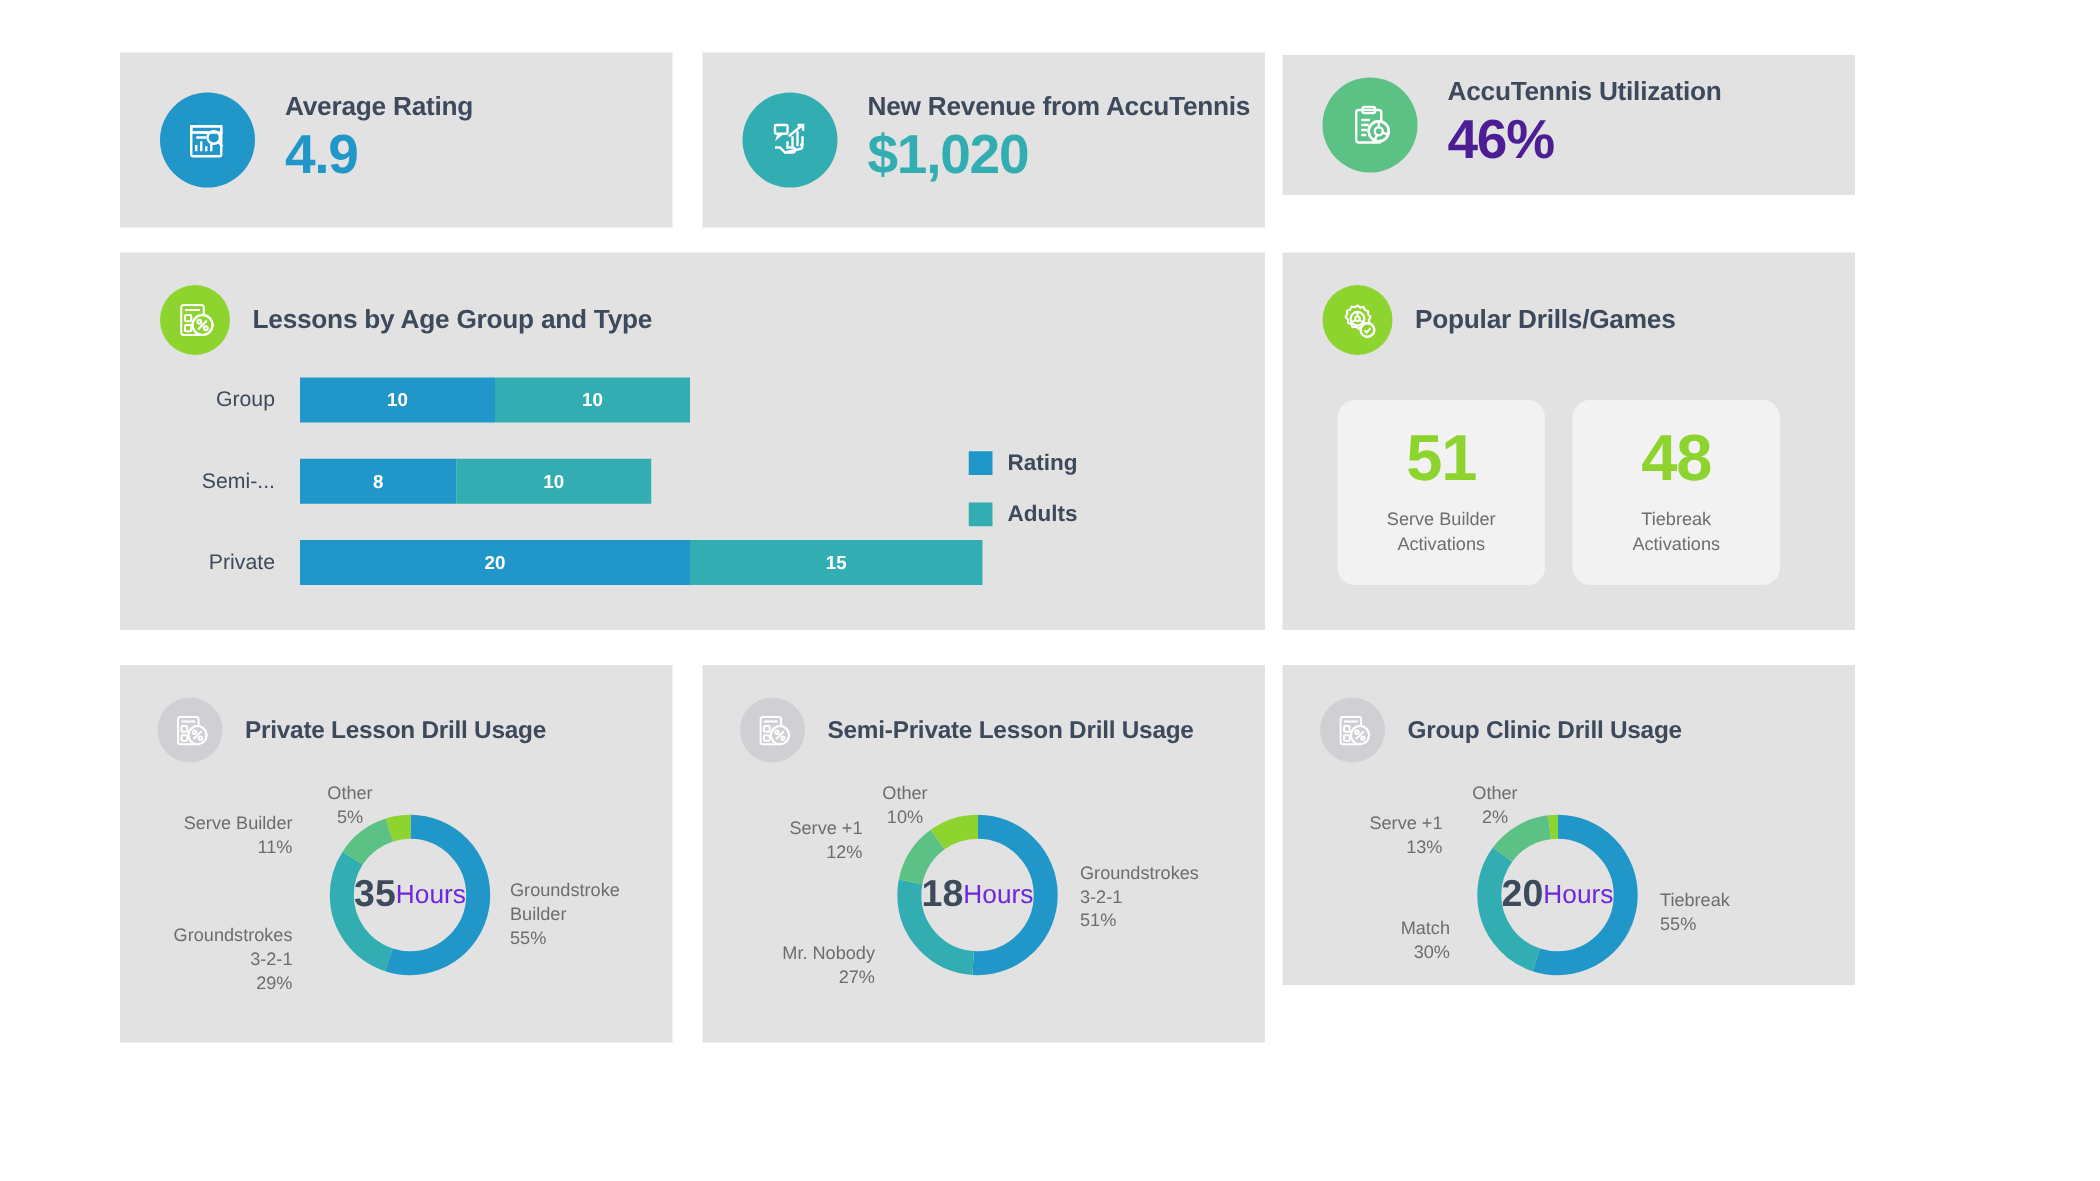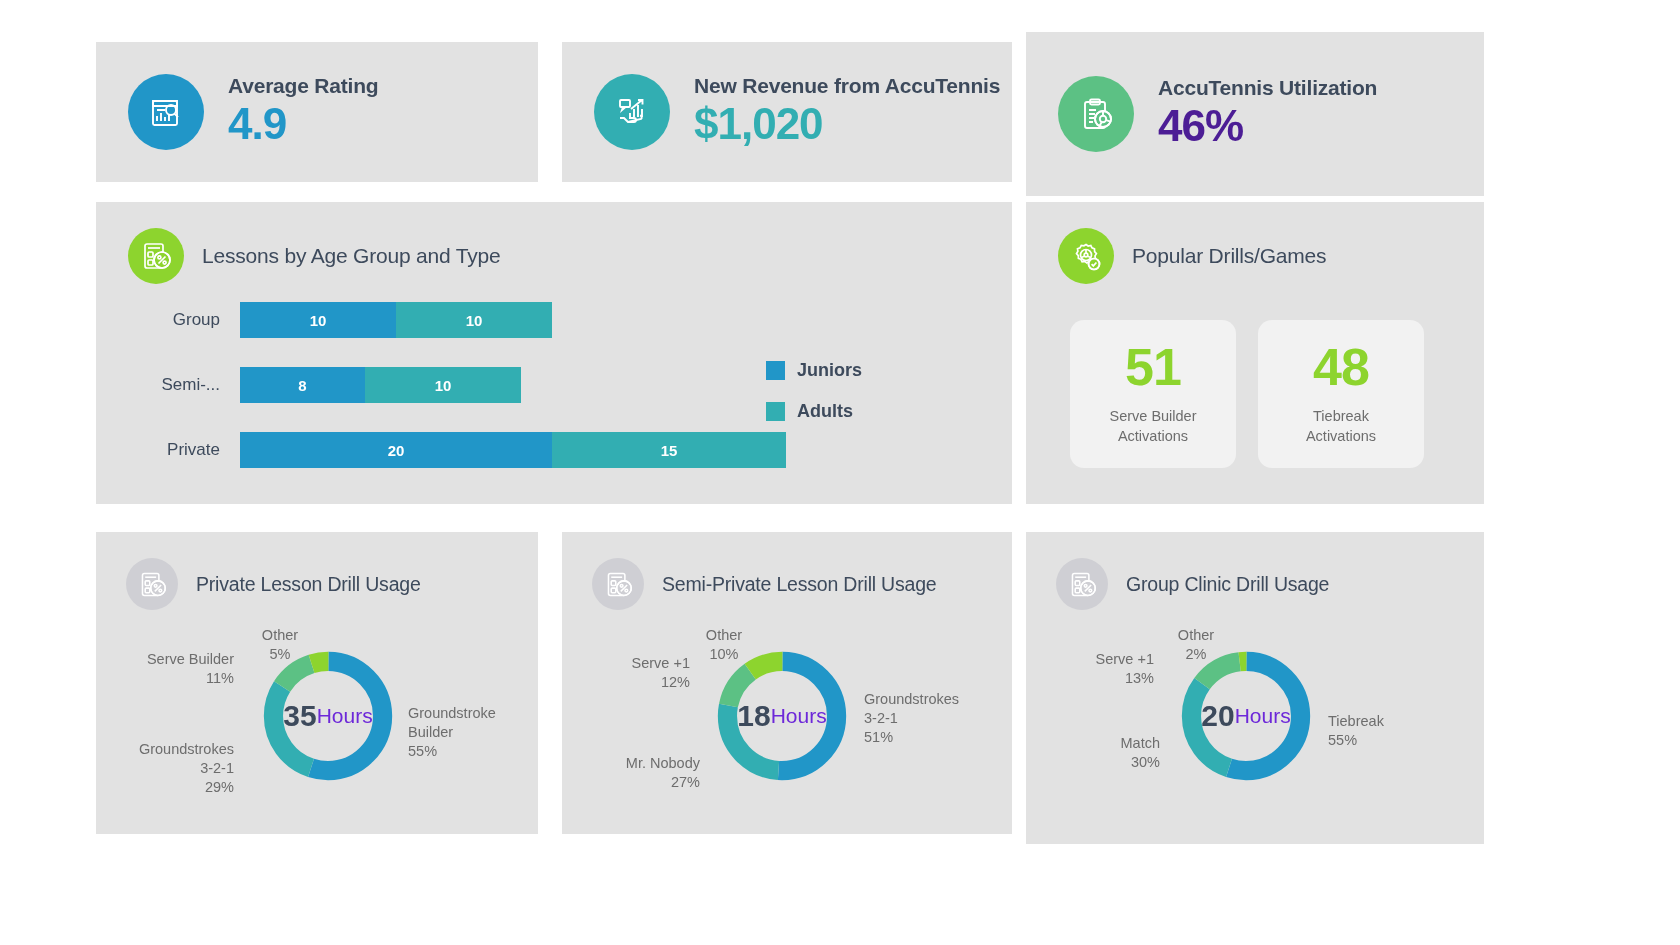--- a/index.html
+++ b/index.html
@@ -31,21 +31,21 @@
   }
 
   
   .sec-head { display: flex; align-items: center; }
   .sec-icon {
     width: 56px; height: 56px; border-radius: 50%;
     display: flex; align-items: center; justify-content: center;
     flex: 0 0 auto;
   }
   .sec-title {
-    margin-left: 18px; font-size: 21px; font-weight: normal;
+    margin-left: 18px; font-size: 21px; font-weight: bold;
     color: #3d4a5c; letter-spacing: -0.2px; white-space: nowrap;
   }
   .sec-icon.small { width: 52px; height: 52px; }
   .sec-title.small { font-size: 19.5px; }
 
   
   .bars { position: absolute; left: 32px; top: 100px; right: 24px; }
   .barrow { display: flex; align-items: center; height: 36px; margin-bottom: 29px; }
   .barlabel {
     width: 112px; text-align: right; padding-right: 20px;
@@ -117,21 +117,21 @@
         <path d="M10 28h4l4 4h6a2 2 0 100-4h-5"></path>
         <path d="M18 32l13-3a2 2 0 00-1-3.5"></path>
       </svg>
     </div>
     <div class="kpi-text">
       <div class="kpi-title">New Revenue from AccuTennis</div>
       <div class="kpi-value" style="color:#32AEB2;">$1,020</div>
     </div>
   </div>
 
-  <div class="panel kpi" style="left:1026px;top:32px;width:458px;height:164px;">
+  <div class="panel kpi" style="left:1026px;top:44px;width:458px;height:112px;">
     <div class="kpi-icon" style="background:#5CC184;">
       <svg width="44" height="44" viewBox="0 0 44 44" fill="none" stroke="#fff" stroke-width="1.9">
         <rect x="11" y="10" width="20" height="26" rx="2"></rect>
         <rect x="16" y="7.5" width="10" height="5" rx="1.5"></rect>
         <path d="M15 18h7M15 22h6M15 26h5M15 30h4"></path>
         <circle cx="29" cy="27" r="8" fill="#5CC184"></circle>
         <circle cx="29" cy="27" r="8"></circle>
         <circle cx="29" cy="27" r="3.2"></circle>
         <path d="M29 19v4M36.4 29.6l-4.2-1.4M25.6 33.7l2-3.4"></path>
       </svg>
@@ -180,21 +180,21 @@
         <div class="bartrack">
           <div class="seg" style="width:312px;background:#2196C8;">20</div>
           <div class="seg" style="width:234px;background:#32AEB2;">15</div>
         </div>
       </div>
     </div>
 
     <div class="legend">
       <div class="legitem">
         <div class="legswatch" style="background:#2196C8;"></div>
-        <div class="legtext">Juniors</div>
+        <div class="legtext">Rating</div>
       </div>
       <div class="legitem">
         <div class="legswatch" style="background:#32AEB2;"></div>
         <div class="legtext">Adults</div>
       </div>
     </div>
   </div>
 
   <div class="panel" style="left:1026px;top:202px;width:458px;height:302px;">
     <div class="sec-head" style="padding:26px 0 0 32px;">
@@ -303,21 +303,21 @@
 3-2-1
 51%</div>
     <div class="dlabel l" style="left:10px;top:222px;width:128px;">Mr. Nobody
 27%</div>
     <div class="dlabel l" style="left:16px;top:122px;width:112px;">Serve +1
 12%</div>
     <div class="dlabel c" style="left:120px;top:94px;width:84px;">Other
 10%</div>
   </div>
 
-  <div class="panel" style="left:1026px;top:532px;width:458px;height:312px;">
+  <div class="panel" style="left:1026px;top:532px;width:458px;height:256px;">
     <div class="sec-head" style="padding:26px 0 0 30px;">
       <div class="sec-icon small" style="background:#cfcfd4;">
         <svg width="31" height="31" viewBox="0 0 34 34" fill="none" stroke="#fff" stroke-width="1.7">
           <rect x="6" y="5" width="18" height="24" rx="2"></rect>
             <path d="M9 9h12"></path>
           <rect x="9" y="13" width="5" height="5" rx="1"></rect>
             <rect x="9" y="21" width="5" height="5" rx="1"></rect>
           <circle cx="23" cy="21" r="8" fill="#cfcfd4"></circle>
             <circle cx="23" cy="21" r="8"></circle>
           <circle cx="20.4" cy="18.4" r="1.5"></circle>

